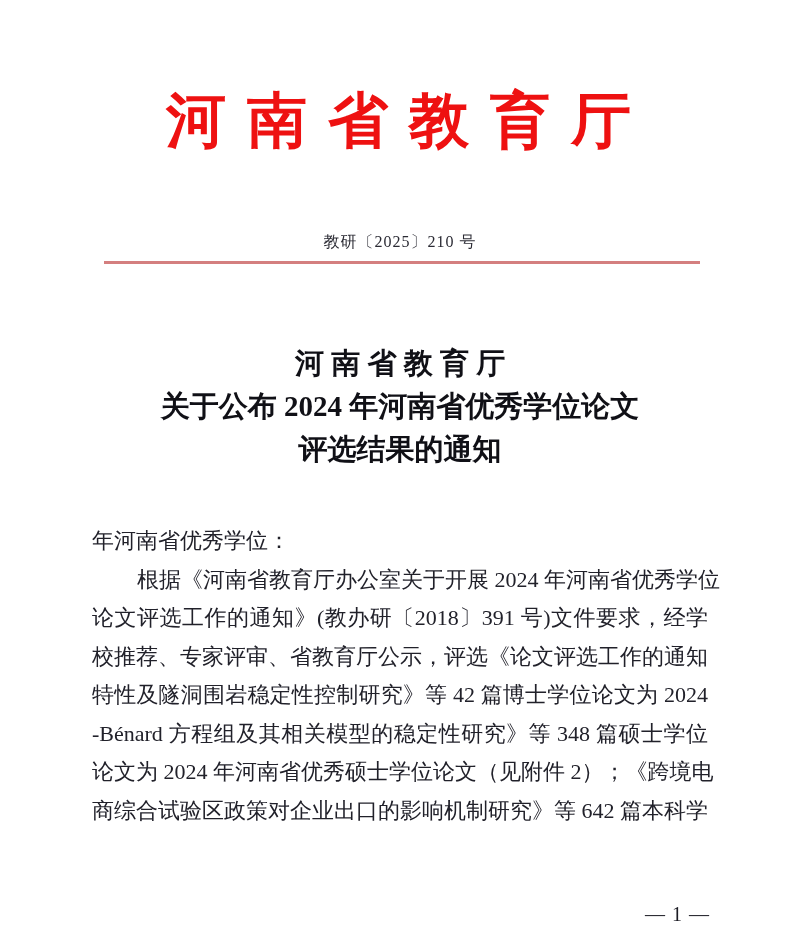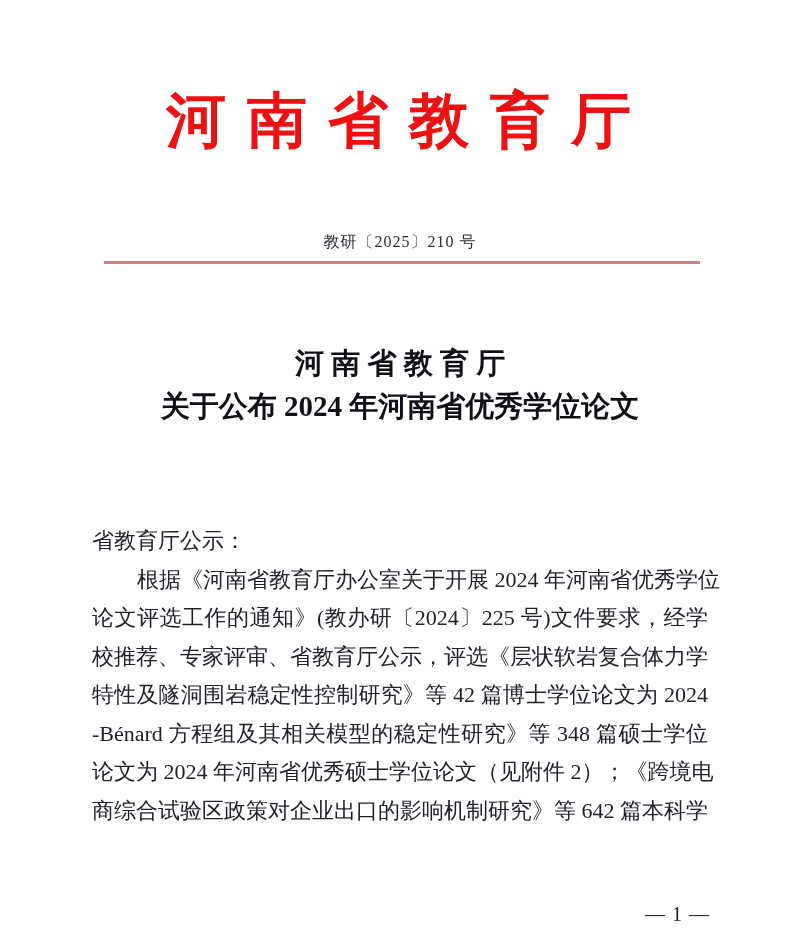--- a/index.html
+++ b/index.html
@@ -98,27 +98,28 @@
 
   <div class="masthead">河 南 省 教 育 厅</div>
 
   <div class="doc-number">教研〔2025〕210 号</div>
 
   <div class="red-rule"></div>
 
   <div class="title-block">
     <div>河 南 省 教 育 厅</div>
     <div>关于公布 2024 年河南省优秀学位论文</div>
+    <div>评选结果的通知</div>
   </div>
 
   <div class="body-block">
-    <div class="salutation">省教育厅公示：</div>
+    <div class="salutation">年河南省优秀学位：</div>
     <div class="para-line indent">根据《河南省教育厅办公室关于开展 2024 年河南省优秀学位</div>
-    <div class="para-line">论文评选工作的通知》(教办研〔2024〕225 号)文件要求，经学</div>
-    <div class="para-line">校推荐、专家评审、省教育厅公示，评选《层状软岩复合体力学</div>
+    <div class="para-line">论文评选工作的通知》(教办研〔2018〕391 号)文件要求，经学</div>
+    <div class="para-line">校推荐、专家评审、省教育厅公示，评选《论文评选工作的通知</div>
     <div class="para-line">特性及隧洞围岩稳定性控制研究》等 42 篇博士学位论文为 2024</div>
     <div class="para-line">-Bénard 方程组及其相关模型的稳定性研究》等 348 篇硕士学位</div>
     <div class="para-line">论文为 2024 年河南省优秀硕士学位论文（见附件 2）；《跨境电</div>
     <div class="para-line">商综合试验区政策对企业出口的影响机制研究》等 642 篇本科学</div>
   </div>
 
   <div class="page-number">— 1 —</div>
 
 </div>
 

